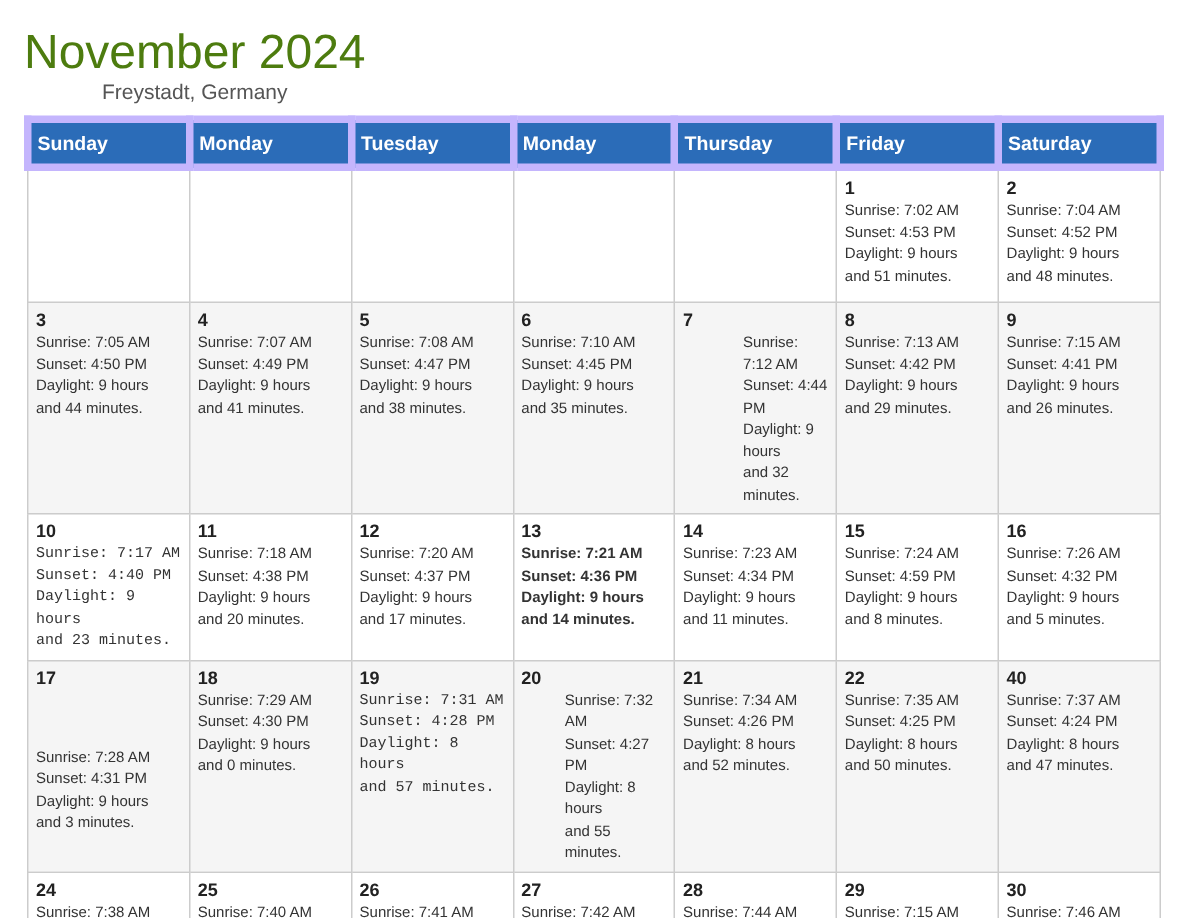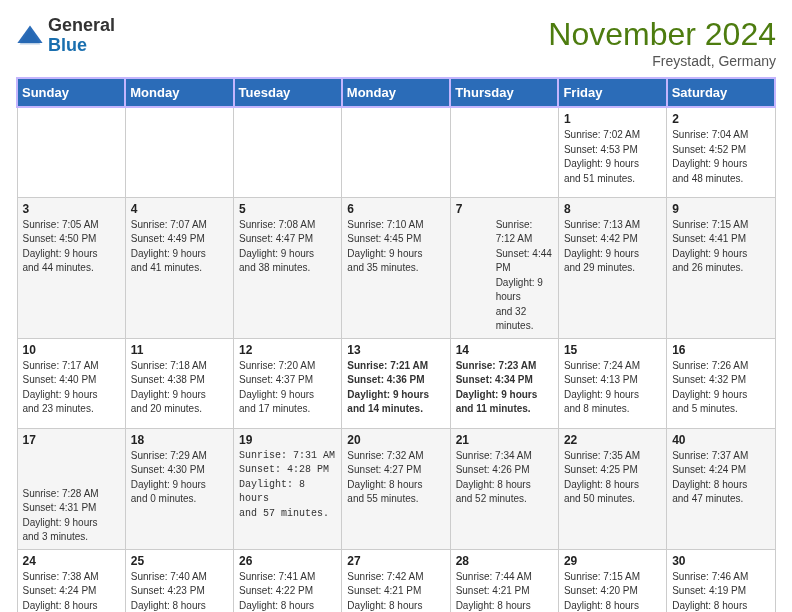--- a/index.html
+++ b/index.html
@@ -36,34 +36,35 @@
       text-align: right;
     }
     .month-title {
       font-size: 32px;
       color: #4d7c0f;
       font-weight: normal;
     }
     .subtitle {
       font-size: 14px;
       color: #555;
+      text-align: center;
     }
     table {
       width: 100%;
       border-collapse: collapse;
       table-layout: fixed;
     }
     thead th {
       background-color: #2b6cb8;
       color: #fff;
       font-size: 13px;
       padding: 6px 4px;
       text-align: left;
       font-weight: bold;
-      border: 2px solid #c4b5fd;
+      border: 5px solid #c4b5fd;
     }
     tbody td {
       border: 1px solid #ccc;
       vertical-align: top;
       padding: 4px 5px;
       font-size: 10.5px;
       color: #222;
       height: 90px;
       background: #fff;
     }
@@ -82,30 +83,20 @@
       color: #333;
     }
     .empty-cell {
       background: #fff !important;
     }
   </style>
 </head>
 <body>
 
 <div class="header">
-  <div class="logo">
-    <svg class="logo-icon" viewBox="0 0 40 40">
-      <polygon points="20,5 38,30 2,30" fill="#2b6cb8"></polygon>
-      <polygon points="20,10 35,32 5,32" fill="#1a5fa8" opacity="0.3"></polygon>
-    </svg>
-    <div class="logo-text">
-      <span class="general">General</span><br>
-      <span class="blue">Blue</span>
-    </div>
-  </div>
   <div class="title-block">
     <div class="month-title">November 2024</div>
     <div class="subtitle">Freystadt, Germany</div>
   </div>
 </div>
 
 <table>
   <thead>
     <tr id="header-row">
         <th>Sunday</th>
@@ -186,21 +177,21 @@
           <span class="day-number">9</span>
           <div class="day-info" style="white-space: pre-line;">Sunrise: 7:15 AM
 Sunset: 4:41 PM
 Daylight: 9 hours
 and 26 minutes.</div>
         </td>
       </tr>
       <tr>
         <td>
           <span class="day-number">10</span>
-          <div class="day-info" style="white-space: pre-line;">Sunrise: 7:17 AM
+          <div class="day-info" style="white-space: pre-line; font-family: Liberation Mono, monospace;">Sunrise: 7:17 AM
 Sunset: 4:40 PM
 Daylight: 9 hours
 and 23 minutes.</div>
         </td>
         <td>
           <span class="day-number">11</span>
           <div class="day-info" style="white-space: pre-line;">Sunrise: 7:18 AM
 Sunset: 4:38 PM
 Daylight: 9 hours
 and 20 minutes.</div>
@@ -214,29 +205,29 @@
         </td>
         <td>
           <span class="day-number">13</span>
           <div class="day-info" style="white-space: pre-line; font-weight: bold;">Sunrise: 7:21 AM
 Sunset: 4:36 PM
 Daylight: 9 hours
 and 14 minutes.</div>
         </td>
         <td>
           <span class="day-number">14</span>
-          <div class="day-info" style="white-space: pre-line; font-weight: bold;">Sunrise: 7:23 AM
+          <div class="day-info" style="white-space: pre-line;">Sunrise: 7:23 AM
 Sunset: 4:34 PM
 Daylight: 9 hours
 and 11 minutes.</div>
         </td>
         <td>
           <span class="day-number">15</span>
           <div class="day-info" style="white-space: pre-line;">Sunrise: 7:24 AM
-Sunset: 4:13 PM
+Sunset: 4:59 PM
 Daylight: 9 hours
 and 8 minutes.</div>
         </td>
         <td>
           <span class="day-number">16</span>
           <div class="day-info" style="white-space: pre-line;">Sunrise: 7:26 AM
 Sunset: 4:32 PM
 Daylight: 9 hours
 and 5 minutes.</div>
         </td>
@@ -258,21 +249,21 @@
         </td>
         <td>
           <span class="day-number">19</span>
           <div class="day-info" style="white-space: pre-line; font-family: Liberation Mono, monospace;">Sunrise: 7:31 AM
 Sunset: 4:28 PM
 Daylight: 8 hours
 and 57 minutes.</div>
         </td>
         <td>
           <span class="day-number">20</span>
-          <div class="day-info" style="white-space: pre-line;">Sunrise: 7:32 AM
+          <div class="day-info" style="white-space: pre-line; margin-left: 29px;">Sunrise: 7:32 AM
 Sunset: 4:27 PM
 Daylight: 8 hours
 and 55 minutes.</div>
         </td>
         <td>
           <span class="day-number">21</span>
           <div class="day-info" style="white-space: pre-line;">Sunrise: 7:34 AM
 Sunset: 4:26 PM
 Daylight: 8 hours
 and 52 minutes.</div>

